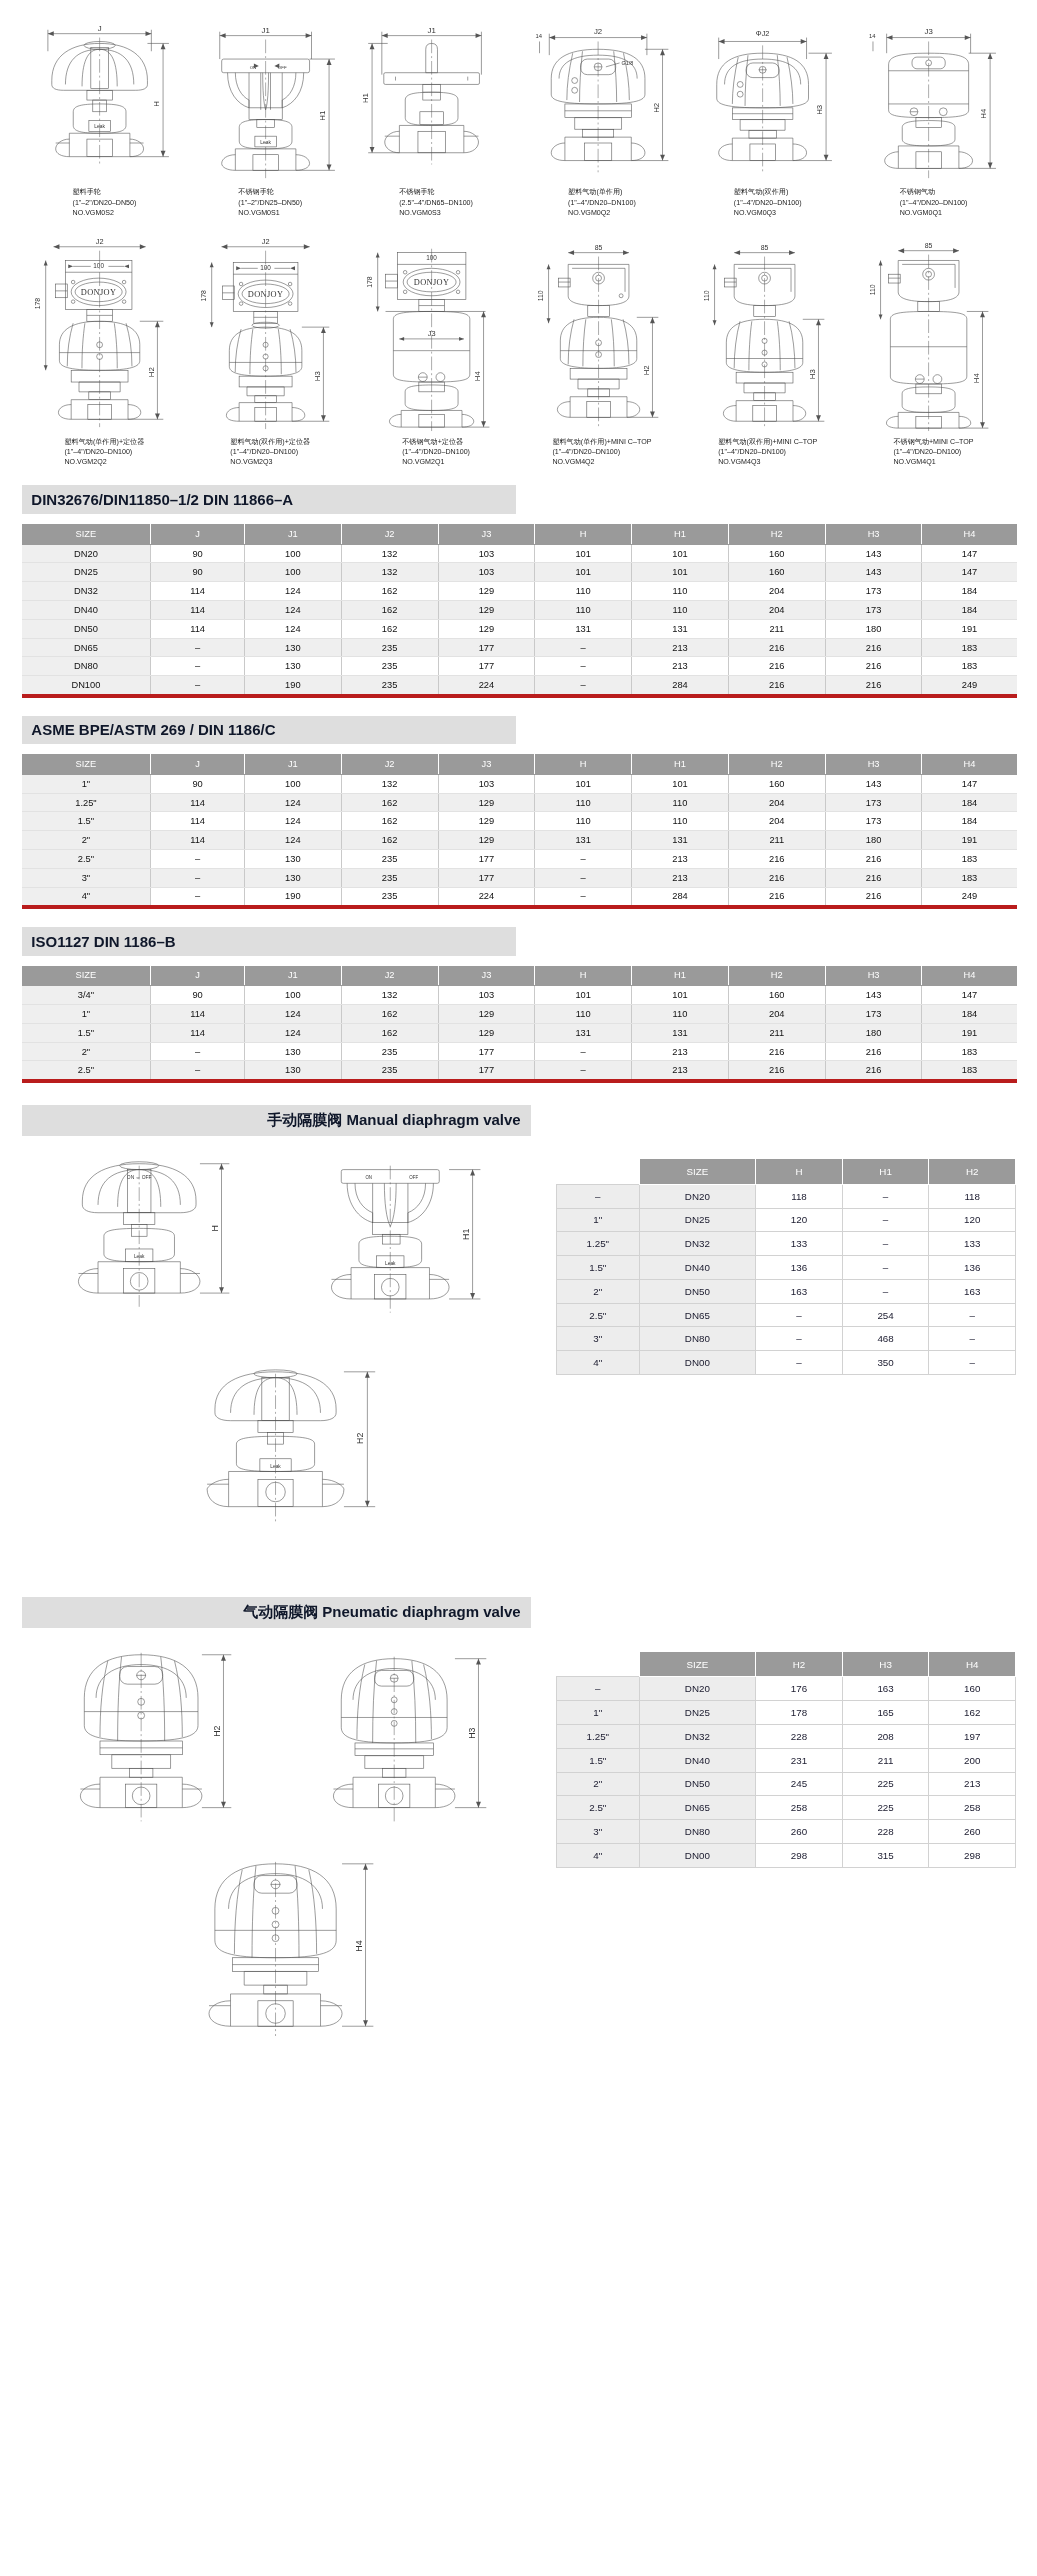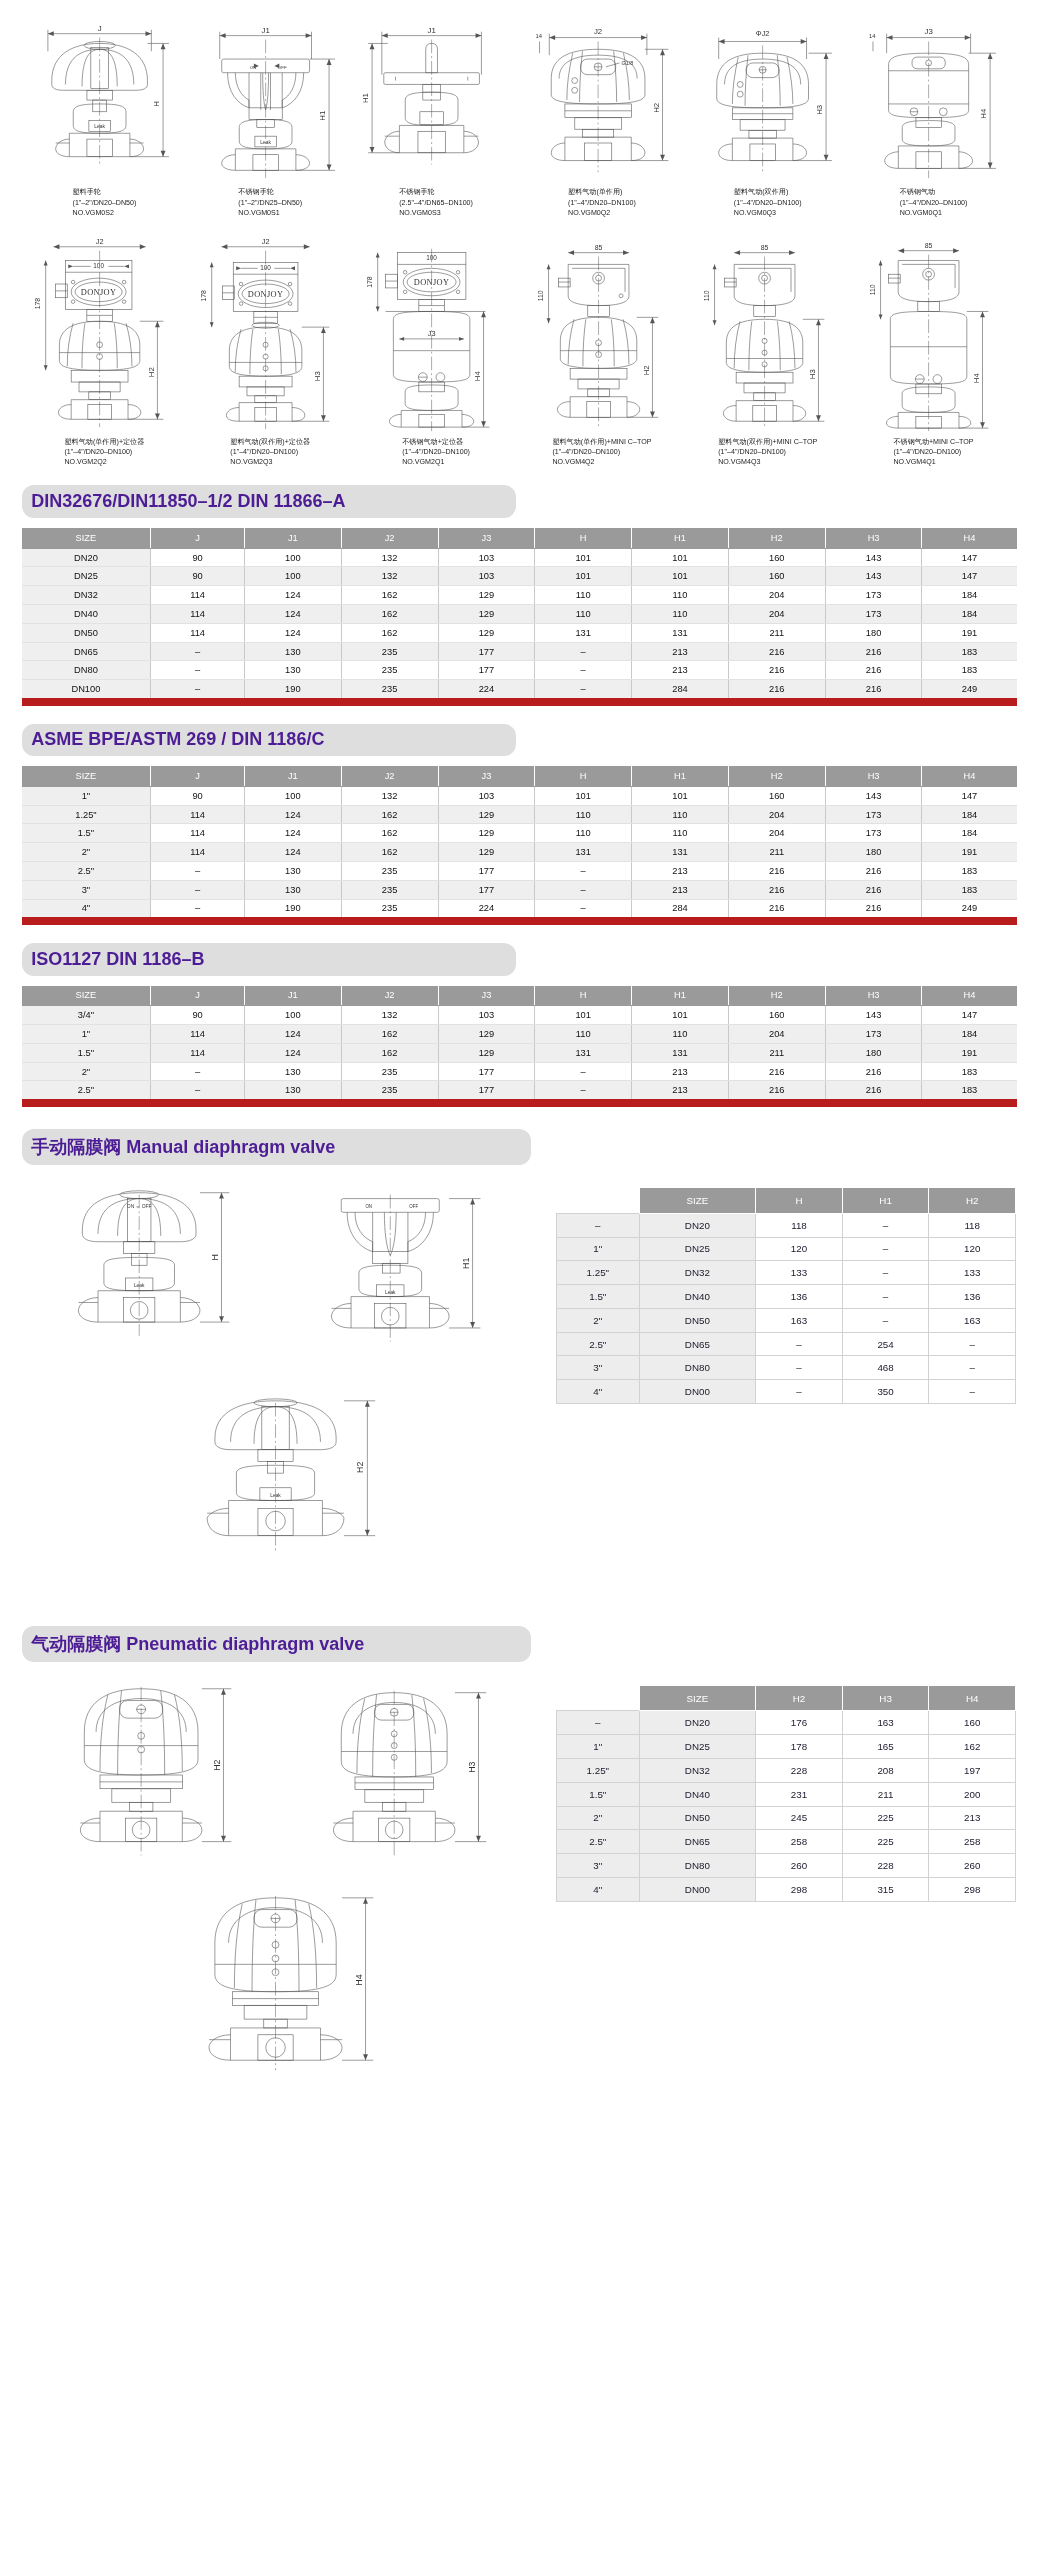--- a/index.html
+++ b/index.html
@@ -18,30 +18,29 @@
   .draw-cell { flex:1 1 0; display:flex; flex-direction:column; align-items:center; }
   .draw-art { width:100%; height:166px; display:flex; align-items:flex-end; justify-content:center; }
   .draw-art svg { display:block; }
   .draw-cap { font-size:7.1px; line-height:1.45; color:#222; padding:3.9px 2px 0 2px; }
   .draw-cap .l1 { display:block; }
   .draw-row.second .draw-art { height:201px; }
 
   
   .sec-bar {
     background:#dedede;
-    color:#4c1d95;
+    color:#0f172a;
     font-weight:bold;
-    font-size:18px;
+    font-size:15px;
     padding:5.9px 9.8px;
     margin:17.6px 0 8.8px 0;
     display:inline-block;
     min-width:494px;
-    border-radius:12px;
   }
-  .sec-bar.wide { min-width:509px; }
+  .sec-bar.wide { min-width:509px;text-align:right; }
 
   
   table.spec {
     border-collapse:collapse;
     width:100%;
     font-size:9.3px;
     color:#111;
   }
   table.spec th {
     background:#9a9a9a;
@@ -56,21 +55,21 @@
   table.spec td {
     padding:3.9px 2px;
     text-align:center;
     border-left:1px solid #c9c9c9;
     border-right:1px solid #c9c9c9;
     border-top:1px solid #e2e2e2;
     border-bottom:1px solid #e2e2e2;
   }
   table.spec tr.alt td { background:#efefef; }
   table.spec td.sz { background:#efefef; }
-  table.spec tr:last-child td { border-bottom:8px solid #b91c1c; }
+  table.spec tr:last-child td { border-bottom:4px solid #b91c1c; }
   table.spec thead tr th:first-child { border-left:none; }
   table.spec thead tr th:last-child { border-right:none; }
   table.spec tbody tr td:first-child { border-left:none; }
   table.spec tbody tr td:last-child { border-right:none;margin-top:22px; }
 
   
   .combo { display:flex; gap:25.5px; align-items:flex-start; margin-top:5.9px; }
   .combo-left { width:509px; }
   .combo-right { width:460px; padding-top:7.8px; }
   .mini-row { display:flex; justify-content:space-around; align-items:flex-end; }

